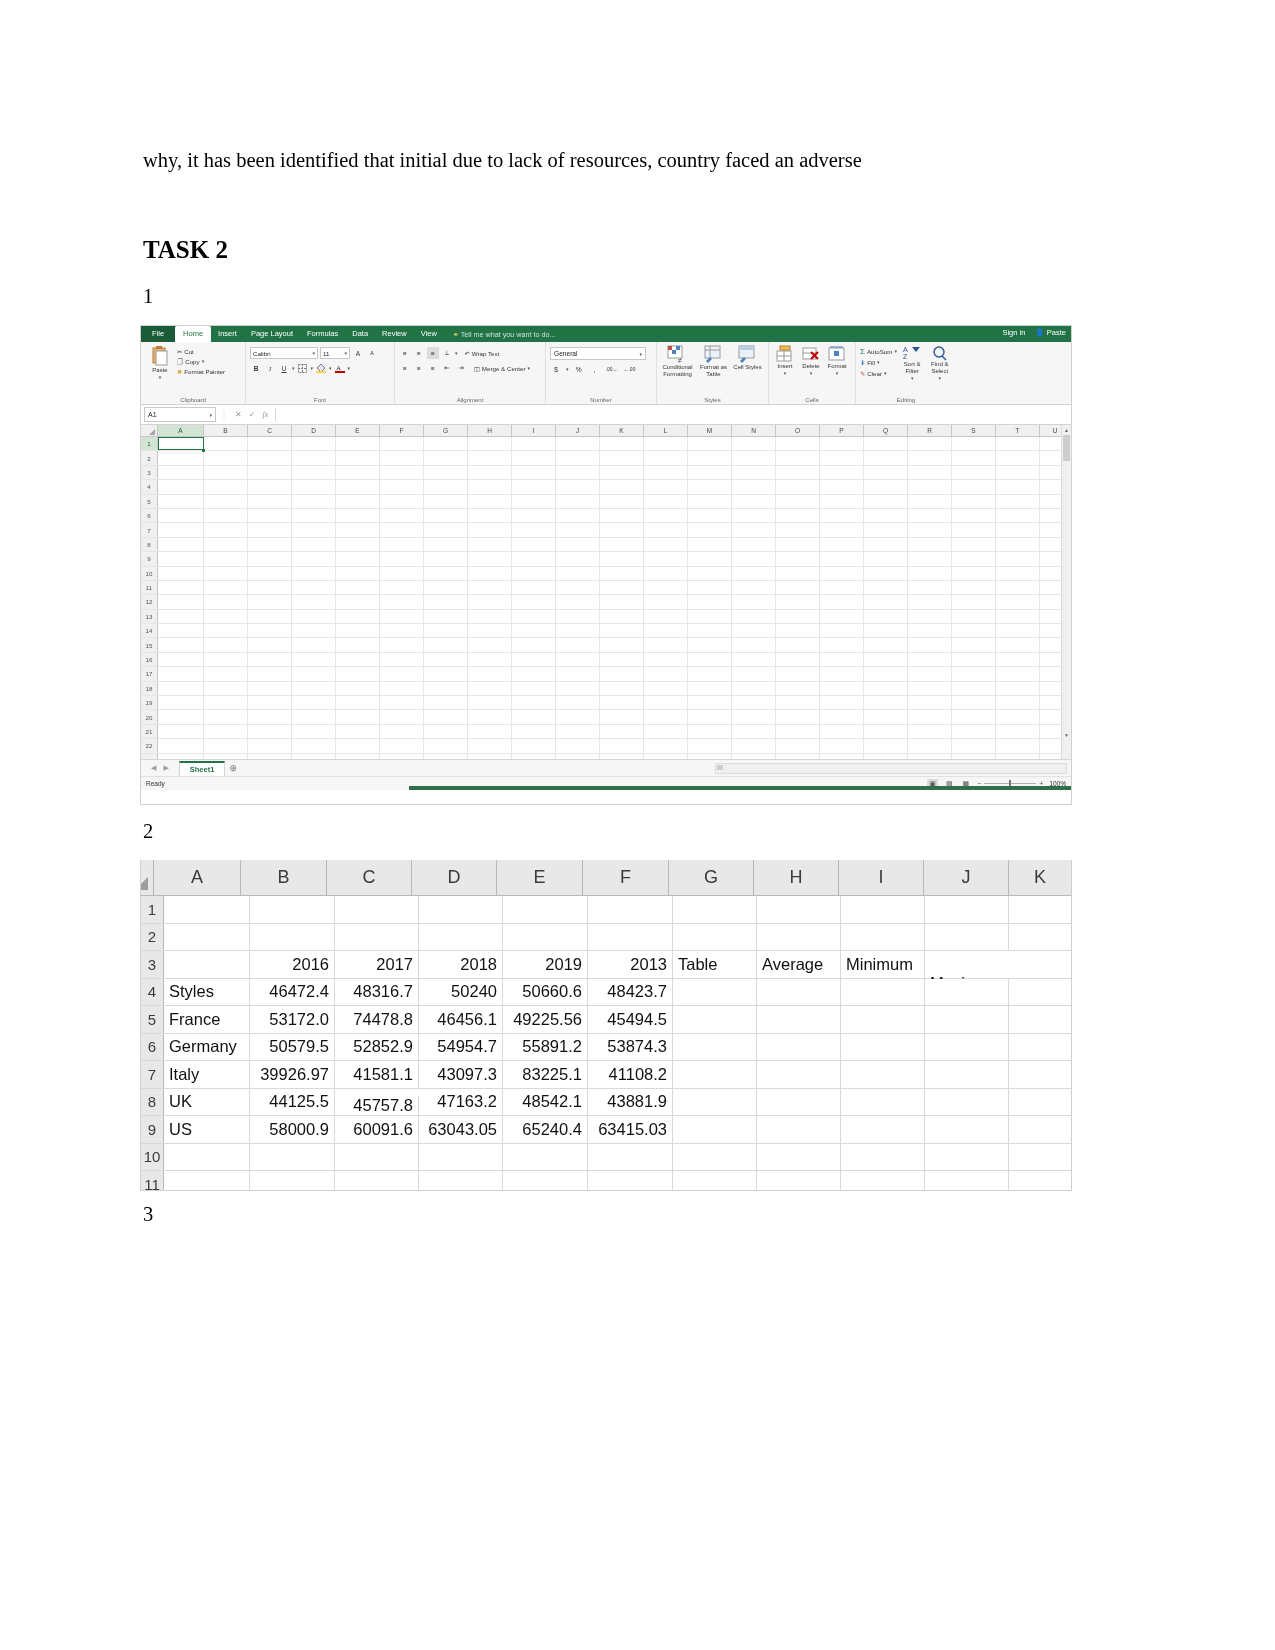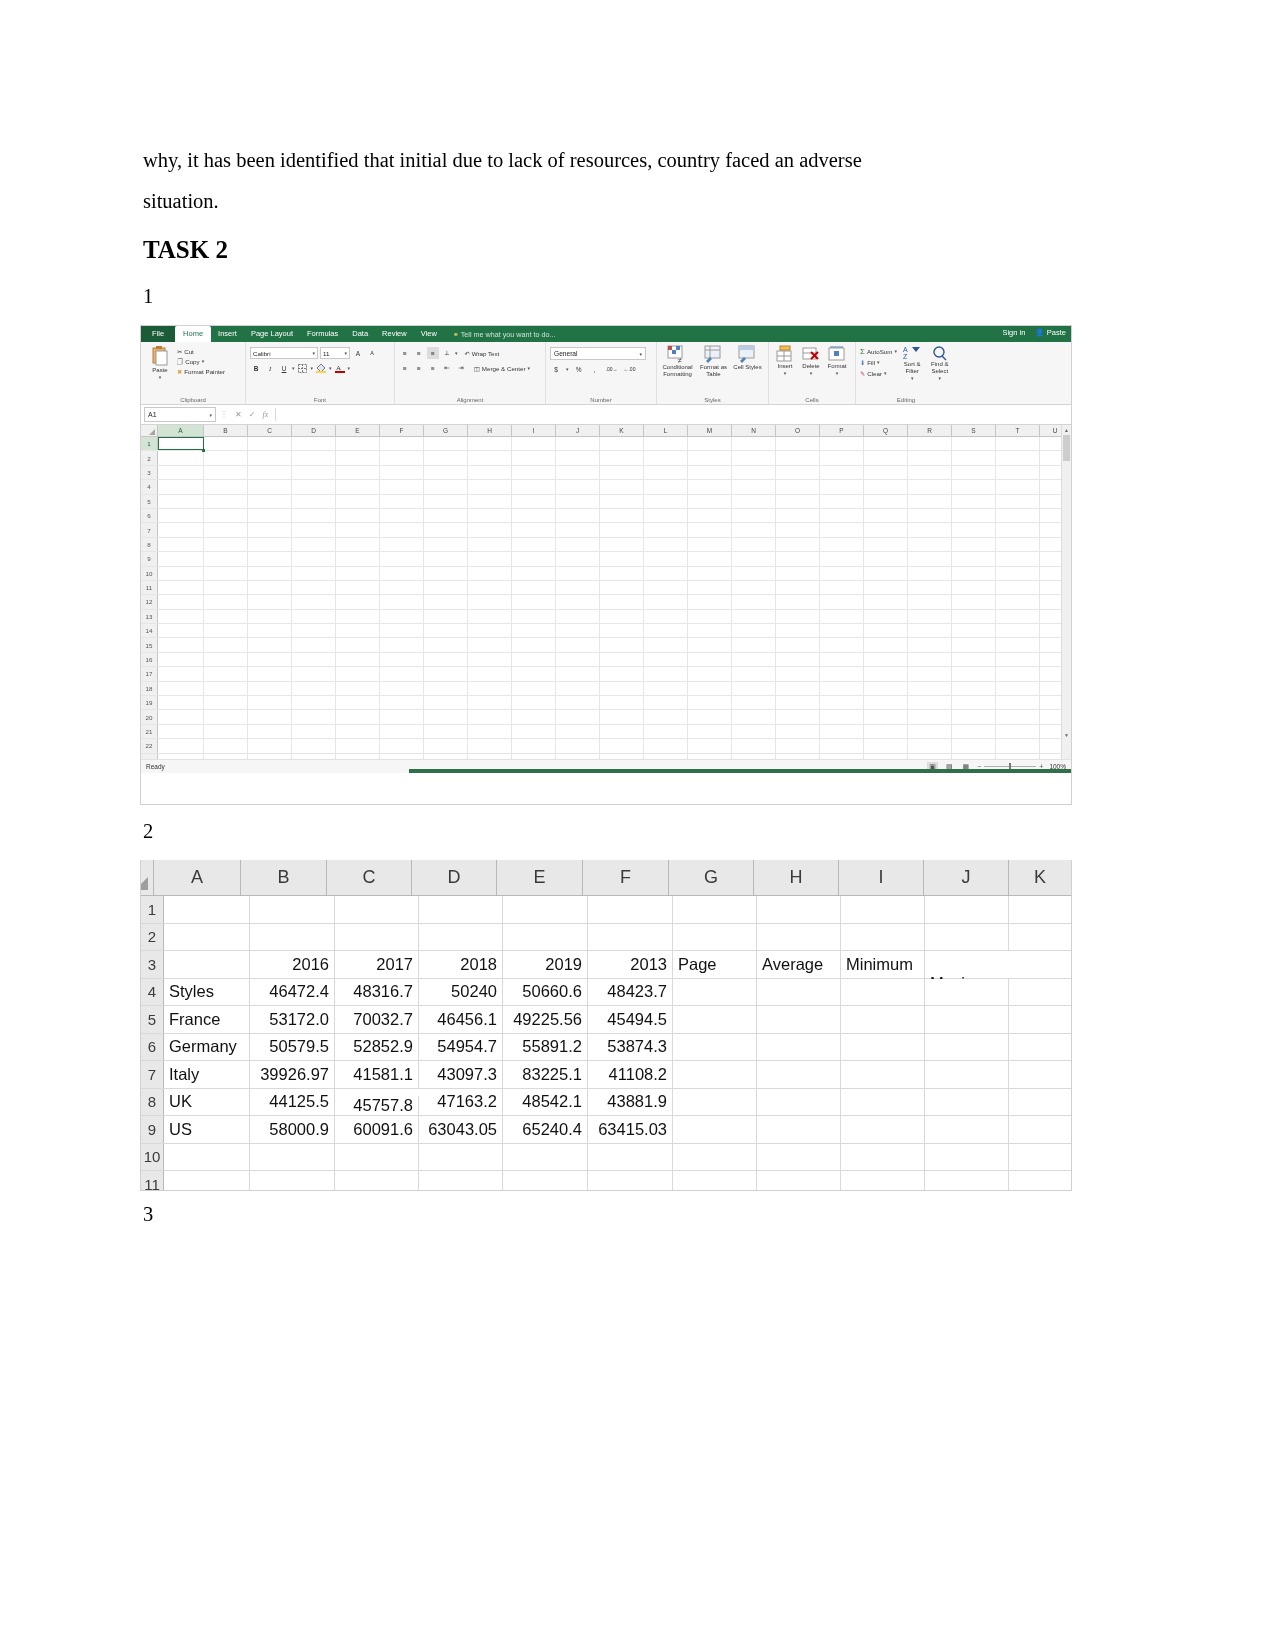--- a/index.html
+++ b/index.html
@@ -204,21 +204,20 @@
   .t2cell.num{justify-content:flex-end;}
   .t2cell.txt{justify-content:flex-start;}
 </style>
 </head>
 <body>
 
 <div class="page">
 
   <div class="doc-para">
     <span>why, it has been identified that initial due to lack of resources, country faced an adverse</span>
-    <span class="l2">situation.</span>
   </div>
   <div class="task-title">TASK 2</div>
   <div class="num-1">1</div>
   <div class="num-2">2</div>
   <div class="num-3">3</div>
 
   <div class="xl">
 
     <div class="xl-ribbon-tabs">
       <div class="xl-tab file">File</div>
@@ -1072,20 +1071,31 @@
           </div>
         </div>
 
       <div class="vscroll">
         <div class="vup">▲</div>
         <div class="vthumb"></div>
         <div class="vdn">▼</div>
       </div>
     </div>
 
+    <div class="xl-tabs">
+      <div class="navbtns">
+        <span>◀</span>
+        <span>▶</span>
+      </div>
+      <div class="sheettab">Sheet1</div>
+      <div class="addsheet">⊕</div>
+      <div class="hscroll">
+        <div class="hthumb"></div>
+      </div>
+    </div>
 
     <div class="xl-status">
       <span class="st-ready">Ready</span>
       <div class="st-right">
         <span class="vbtn on">▣</span>
         <span class="vbtn">▤</span>
         <span class="vbtn">▦</span>
         <div class="zslider">
           <span style="font-size:7px;color:#555">−</span>
           <span class="zline">
@@ -1145,21 +1155,21 @@
           <div class="t2cell txt" style="width: 62px; border-right: none;"></div>
         </div>
         <div class="t2row">
           <div class="t2rowh">3</div>
           <div class="t2cell txt" style="width: 86px;"></div>
           <div class="t2cell num" style="width: 85px;">2016</div>
           <div class="t2cell num" style="width: 84px;">2017</div>
           <div class="t2cell num" style="width: 84px;">2018</div>
           <div class="t2cell num" style="width: 85px;">2019</div>
           <div class="t2cell num" style="width: 85px;">2013</div>
-          <div class="t2cell txt" style="width: 84px;">Page</div>
+          <div class="t2cell txt" style="width: 84px;">Table</div>
           <div class="t2cell txt" style="width: 84px;">Average</div>
           <div class="t2cell txt" style="width: 84px;">Minimum</div>
           <div class="t2cell txt" style="width: 84px; margin-top: 32px;">Maximum</div>
           <div class="t2cell txt" style="width: 62px; border-right: none;"></div>
         </div>
         <div class="t2row">
           <div class="t2rowh">4</div>
           <div class="t2cell txt" style="width: 86px;">Styles</div>
           <div class="t2cell num" style="width: 85px;">46472.4</div>
           <div class="t2cell num" style="width: 84px;">48316.7</div>
@@ -1169,21 +1179,21 @@
           <div class="t2cell txt" style="width: 84px;"></div>
           <div class="t2cell txt" style="width: 84px;"></div>
           <div class="t2cell txt" style="width: 84px;"></div>
           <div class="t2cell txt" style="width: 84px;"></div>
           <div class="t2cell txt" style="width: 62px; border-right: none;"></div>
         </div>
         <div class="t2row">
           <div class="t2rowh">5</div>
           <div class="t2cell txt" style="width: 86px;">France</div>
           <div class="t2cell num" style="width: 85px;">53172.0</div>
-          <div class="t2cell num" style="width: 84px;">70032.7</div>
+          <div class="t2cell num" style="width: 84px;">74478.8</div>
           <div class="t2cell num" style="width: 84px;">46456.1</div>
           <div class="t2cell num" style="width: 85px;">49225.56</div>
           <div class="t2cell num" style="width: 85px;">45494.5</div>
           <div class="t2cell txt" style="width: 84px;"></div>
           <div class="t2cell txt" style="width: 84px;"></div>
           <div class="t2cell txt" style="width: 84px;"></div>
           <div class="t2cell txt" style="width: 84px;"></div>
           <div class="t2cell txt" style="width: 62px; border-right: none;"></div>
         </div>
         <div class="t2row">

